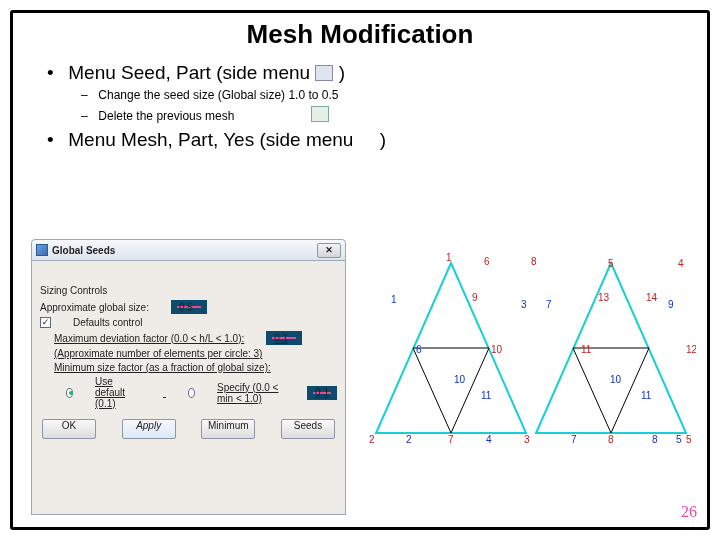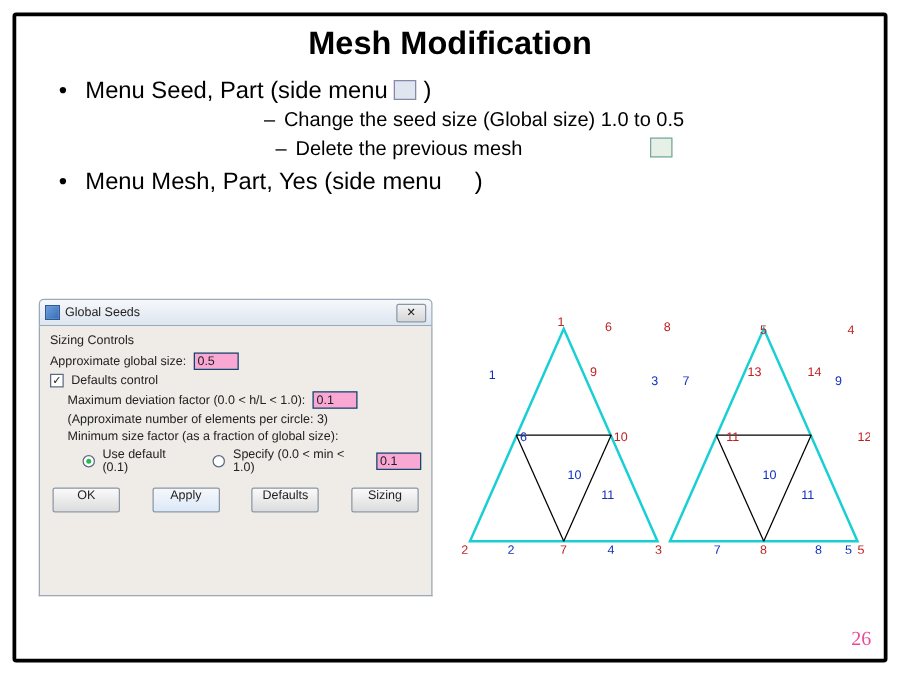--- a/index.html
+++ b/index.html
@@ -23,21 +23,21 @@
     text-align: center;
     font-size: 26px;
     font-weight: bold;
     margin-top: 6px;
   }
   .content {
     padding: 6px 32px 0 20px;
     font-size: 18px;
   }
   .b1 { margin: 6px 0 4px 14px; font-size: 19px; }
-  .b2 { margin: 4px 0 4px 48px; font-size: 16px; text-align: center; }
+  .b2 { margin: 4px 0 4px 48px; font-size: 12px; }
   .b2 .dash { display:inline-block; width:14px; }
   .bullet { display:inline-block; width:16px; }
   .inline-icon {
     display:inline-block; width:18px; height:16px; vertical-align:-2px;
     background:#dfe6ef; border:1px solid #88a;
   }
   .inline-icon.mesh { background:#e6f0e6; border:1px solid #7a9; }
   .figures {
     position: absolute;
     left: 18px; right: 18px; top: 226px; bottom: 30px;
@@ -48,53 +48,54 @@
     font-size:10px;
     color:#222;
   }
   .dlg-titlebar {
     height:22px;
     background:linear-gradient(#f6f8fb,#dde5ef);
     border:1px solid #9aa9ba;
     border-top-left-radius:4px;border-top-right-radius:4px;
     display:flex;align-items:center;justify-content:space-between;
     padding:0 4px;
+    font-weight:bold;
   }
   .dlg-titlebar .t { display:flex;align-items:center;gap:4px; }
   .dlg-titlebar .cube {
     width:12px;height:12px;background:linear-gradient(135deg,#6aa0e0,#3a6db5);
     border:1px solid #2a5a9a;
   }
   .dlg-close {
     width:24px;height:15px;border:1px solid #8a97a6;border-radius:2px;
     background:linear-gradient(#f3f3f3,#d6d6d6);
     display:flex;align-items:center;justify-content:center;font-size:9px;
   }
   .dlg-body {
     border:1px solid #9aa9ba;border-top:none;
     background:#efece7;
-    padding:6px 8px 8px 8px;
-    height:216px;
+    padding:24px 8px 8px 8px;
+    height:254px;
   }
   .grp-title { font-size:10px; margin-bottom:4px; }
-  .row { display:flex;align-items:center;gap:6px;margin:3px 0; }
-  .row.indent { margin-left:14px; }
-  .tf { width:36px;height:14px;border:1px solid #0c4a6e;background:#f9a8d4;font-size:10px;padding:0 2px;display:flex;align-items:center;text-align:right; }
+  .row { display:flex;align-items:center;gap:22px;margin:3px 0; }
+  .row.indent { margin-left:14px;text-decoration:underline; }
+  .tf { width:36px;height:14px;border:6px solid #0c4a6e;background:#ec4899;font-size:10px;padding:0 2px;display:flex;align-items:center;text-align:right; }
   .chk { width:11px;height:11px;border:1px solid #5a6b7d;background:#fff;display:inline-flex;align-items:center;justify-content:center;font-size:9px;line-height:1; }
   .chk.checked::after{content:"✓";}
   .radio { width:10px;height:10px;border:1px solid #5a6b7d;border-radius:50%;background:#fff;display:inline-block;position:relative; }
   .radio.on::after { content:"";position:absolute;left:2px;top:2px;width:4px;height:4px;border-radius:50%;background:#2b5; }
   .btnrow { display:flex;justify-content:space-between;margin-top:10px;padding:0 2px; }
   .btn {
     min-width:54px;height:20px;border:1px solid #8a97a6;border-radius:2px;
     background:linear-gradient(#fafafa,#dcdcdc);
     display:flex;align-items:flex-start;justify-content:center;
     font-size:10px;
   }
-  .btn.primary { background:linear-gradient(#f6f8fb,#dbe8f8); }
+  .btn.primary { background:linear-gradient(#f6f8fb,#dbe8f8);font-style:italic; }
   .meshdiag {
     position:absolute; left:335px; top:14px; width:330px; height:190px;
   }
   .meshdiag svg { width:100%; height:100%; }
   .nodelbl { font-family: Tahoma, Arial, sans-serif; font-size:10px; fill:#c02020; }
   .edgelbl { font-family: Tahoma, Arial, sans-serif; font-size:10px; fill:#1030c0; }
   .pagenum {
     position:absolute; right:10px; bottom:6px;
     font-family:"Comic Sans MS",cursive; font-size:16px; color:#ec4899;
   }
@@ -182,24 +183,24 @@
         </div>
 
         <div class="btnrow">
           <div class="btn">
               <span>OK</span>
             </div>
           <div class="btn primary">
               <span>Apply</span>
             </div>
           <div class="btn">
-              <span>Defaults</span>
+              <span>Minimum</span>
             </div>
           <div class="btn">
-              <span>Sizing</span>
+              <span>Seeds</span>
             </div>
         </div>
       </div>
     </div>
 
     <div class="meshdiag">
       <svg viewBox="0 0 330 190">
 
         <g stroke="#18d0d4" stroke-width="2" fill="none">
           <polygon points="10,180 160,180 85,10"></polygon>

